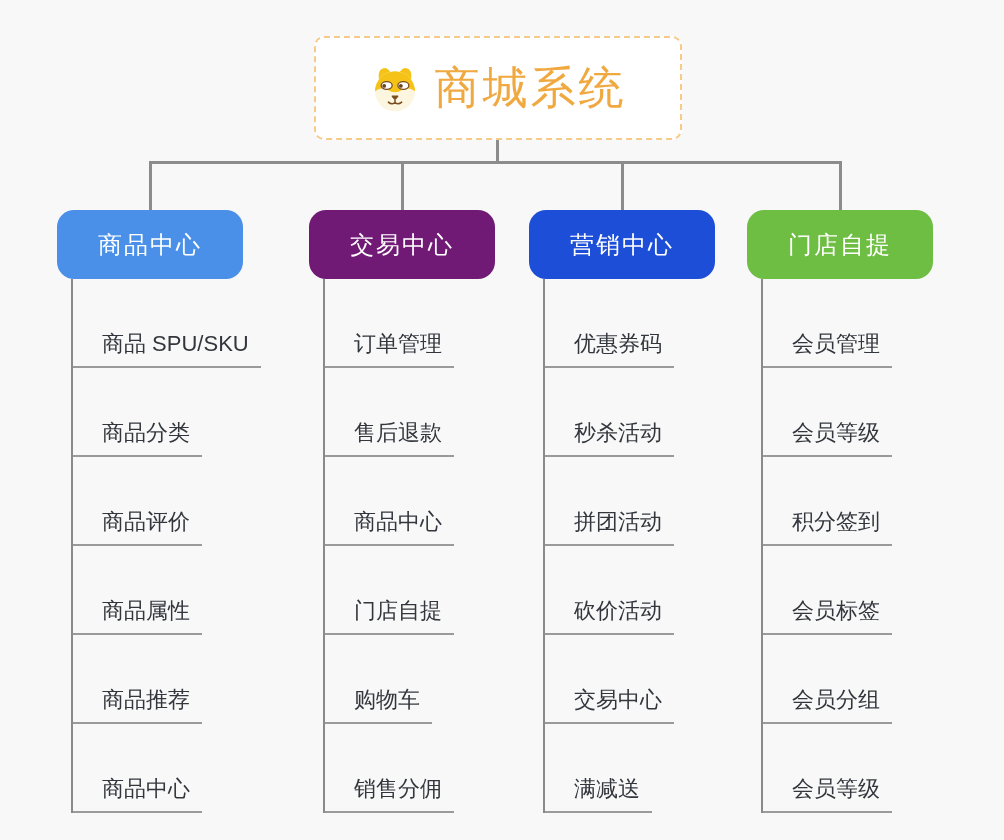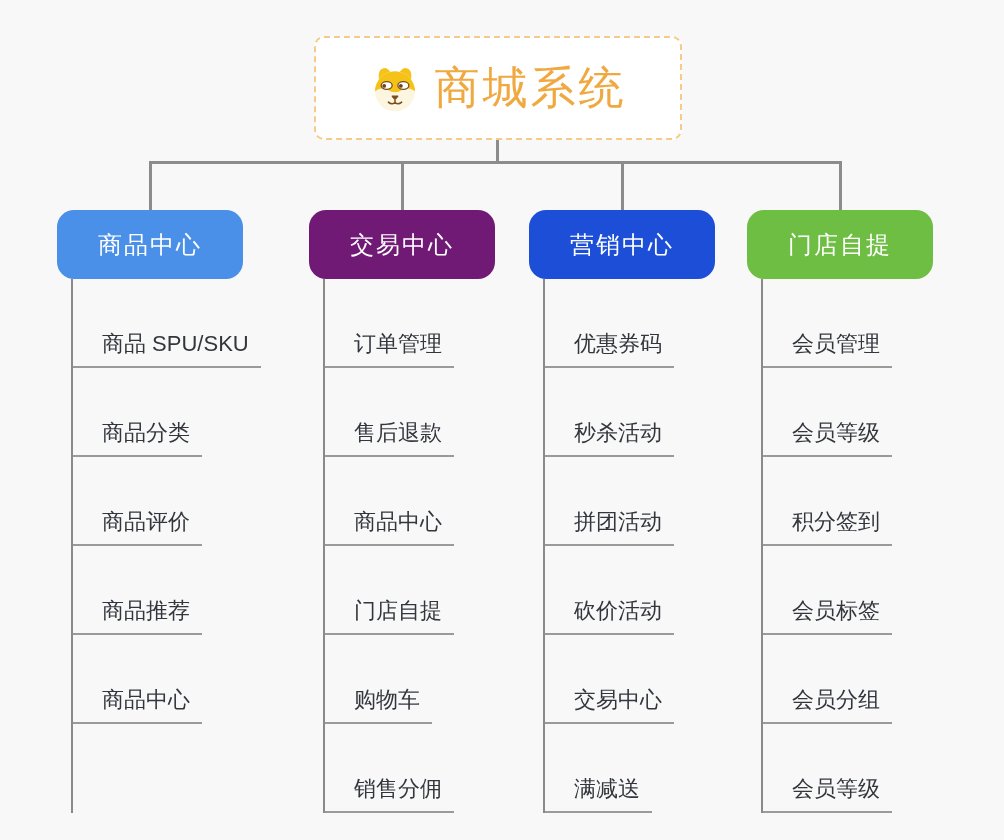--- a/index.html
+++ b/index.html
@@ -133,20 +133,23 @@
     <div class="item">
             <div class="topic">商品 SPU/SKU</div>
           </div>
           <div class="item">
             <div class="topic">商品分类</div>
           </div>
           <div class="item">
             <div class="topic">商品评价</div>
           </div>
           <div class="item">
+            <div class="topic">商品属性</div>
+          </div>
+          <div class="item">
             <div class="topic">商品推荐</div>
           </div>
           <div class="item">
             <div class="topic">商品中心</div>
           </div>
         </div>
   </div>
 
   <div class="branch" style="left: 309px;">
     <div class="branch-box" style="background: #701a75;">交易中心</div>

